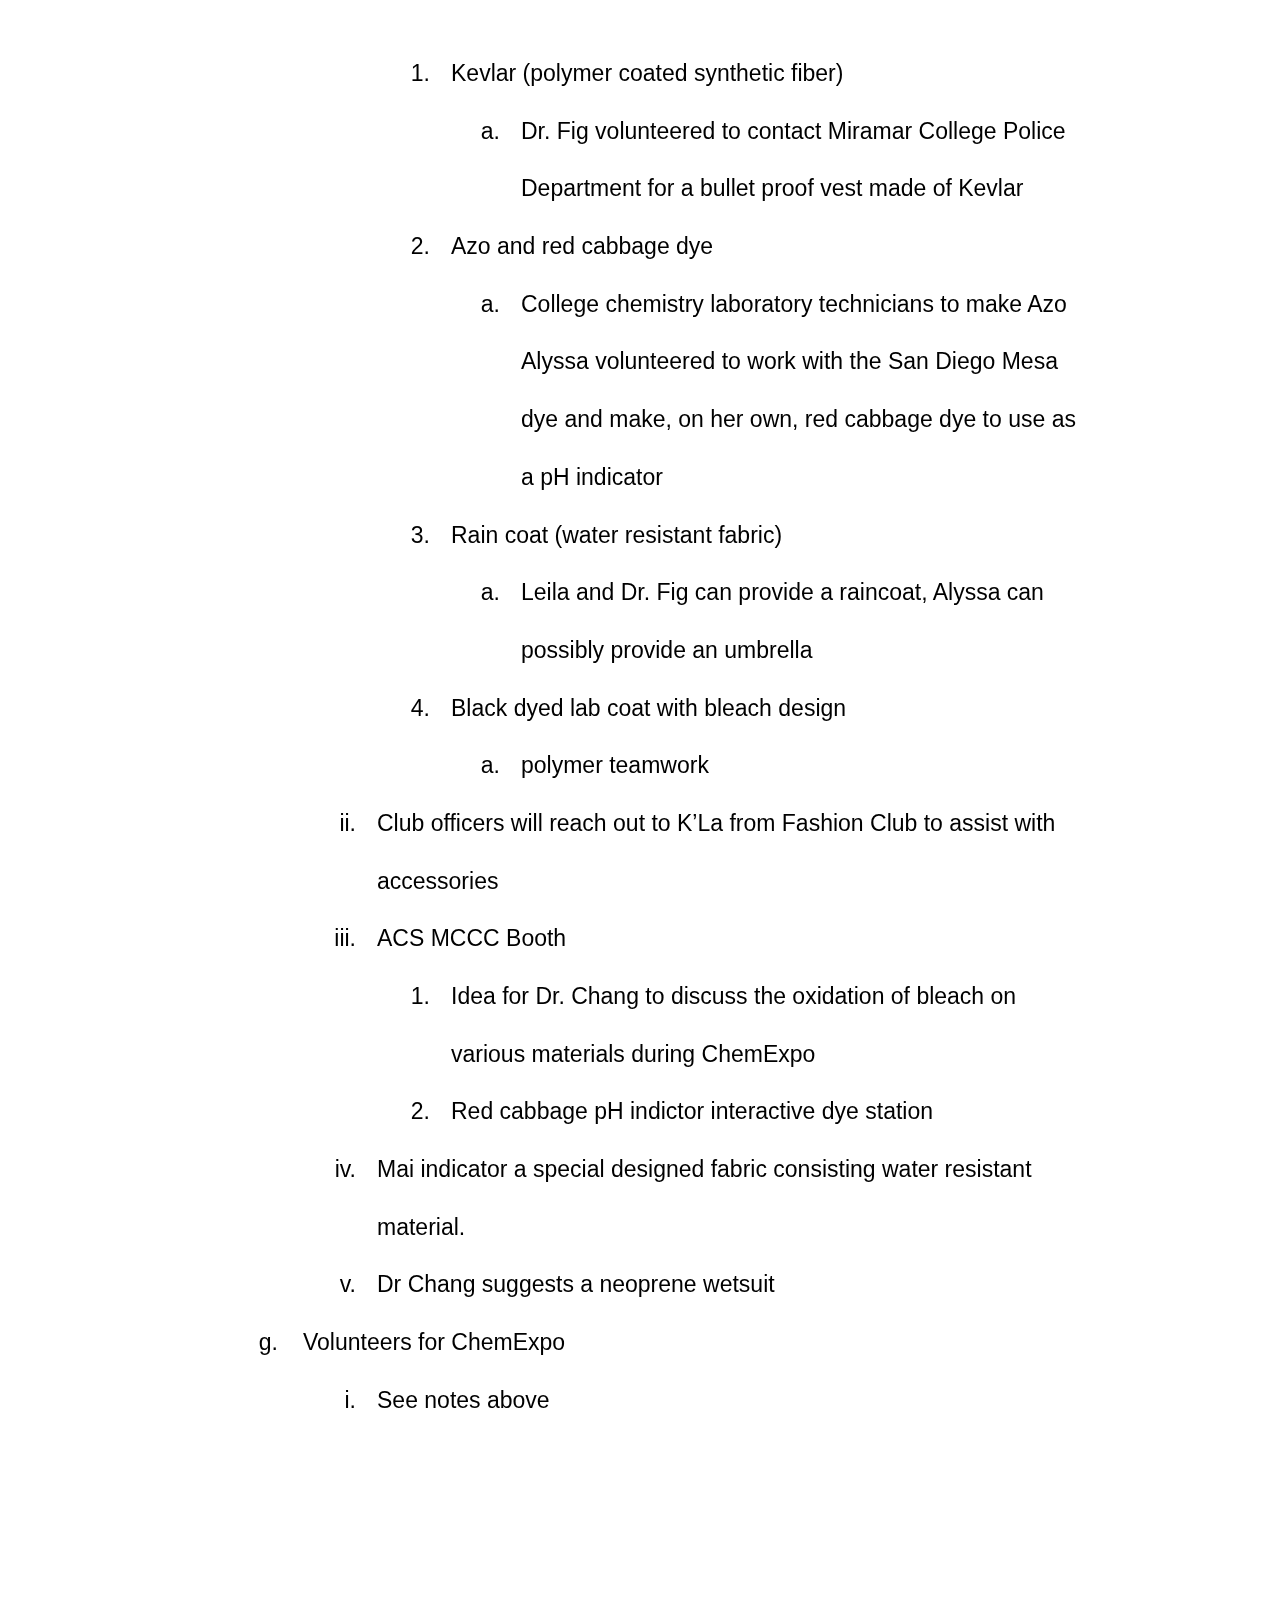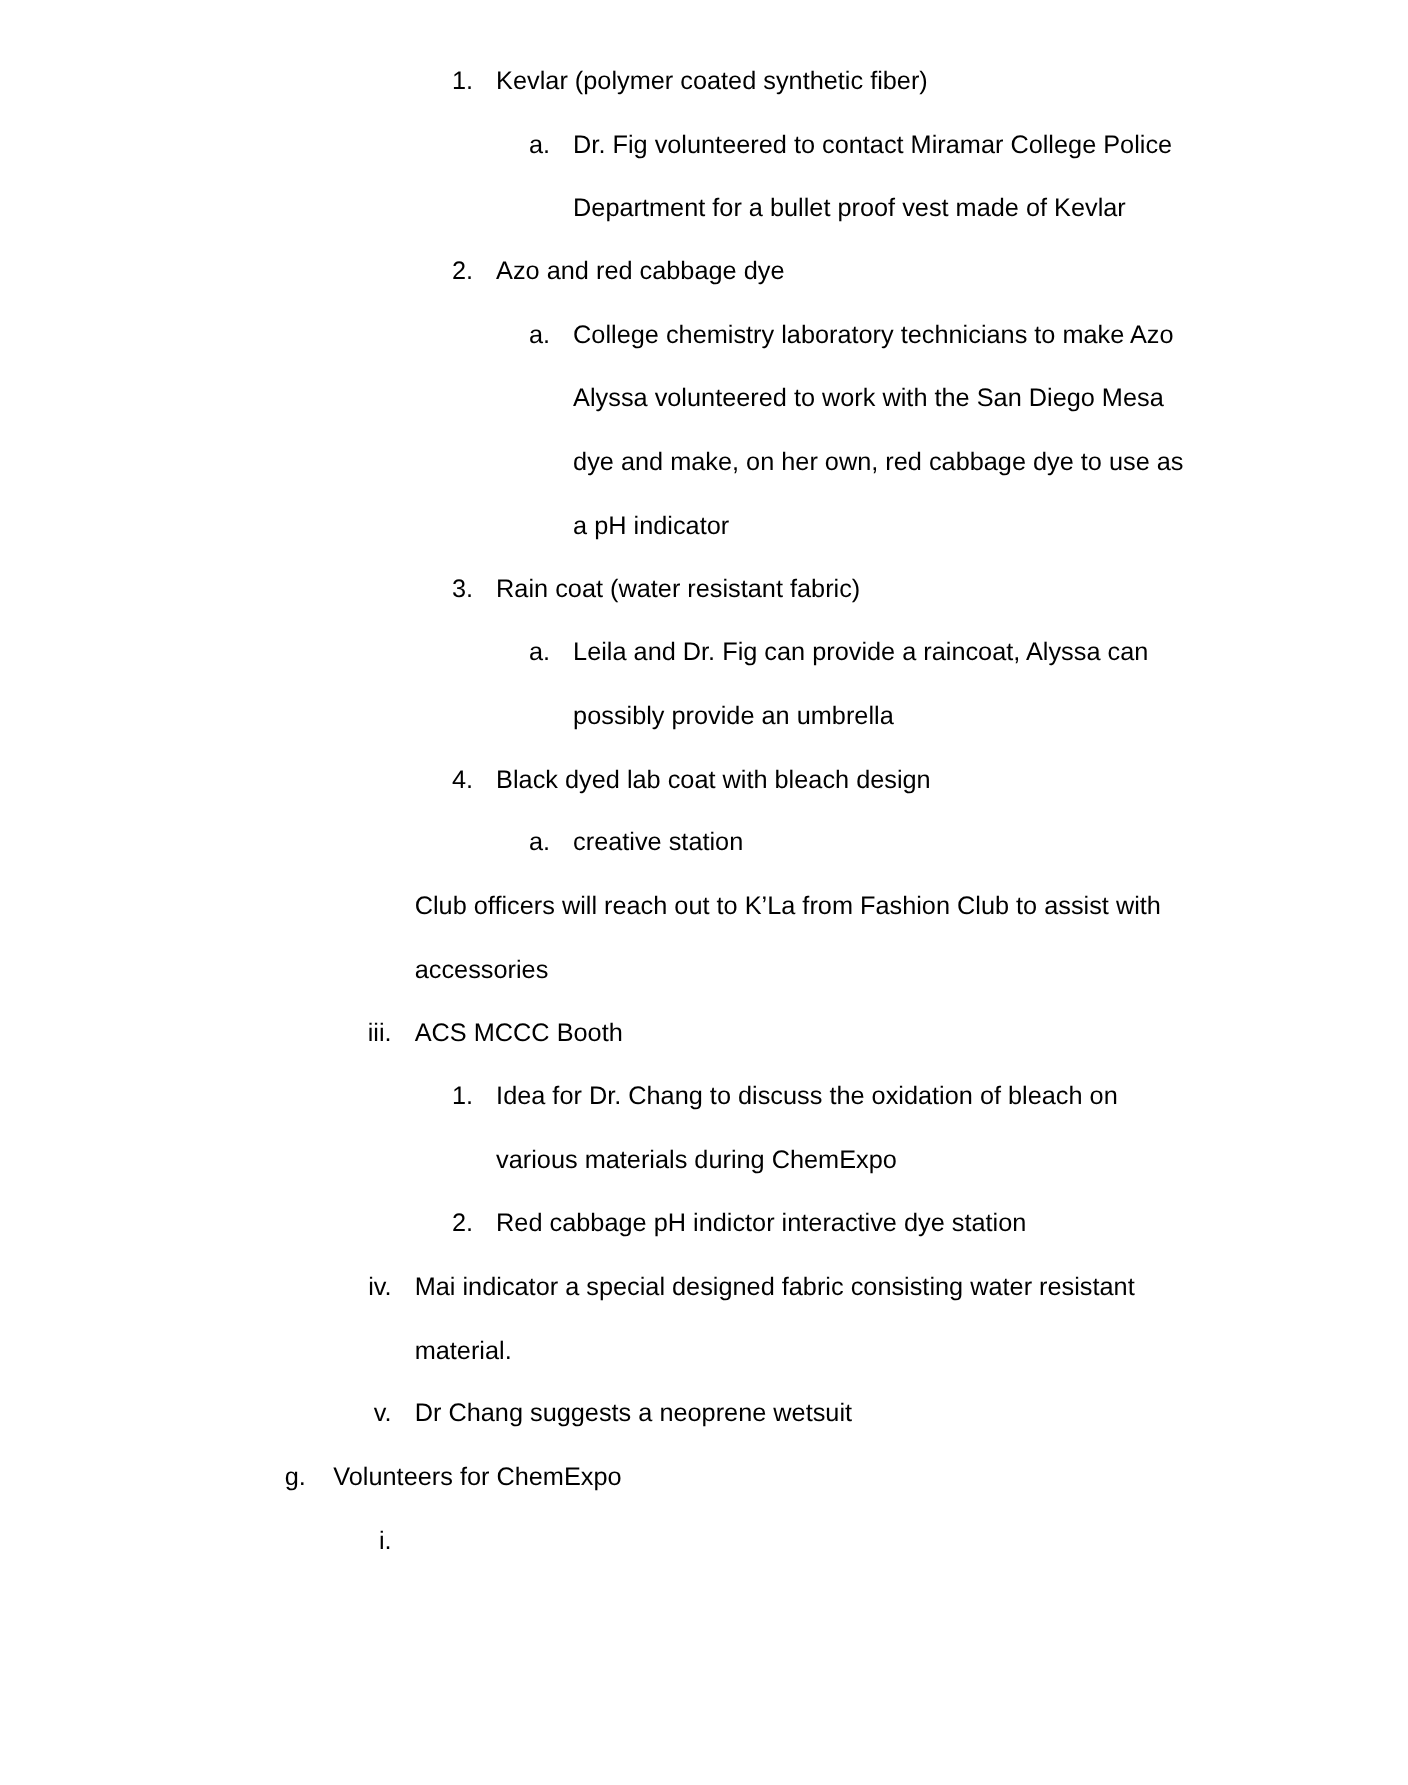--- a/index.html
+++ b/index.html
@@ -86,24 +86,25 @@
     <div class="line">possibly provide an umbrella</div>
   </div>
 
   <div class="item lvl-num">
     <span class="marker">4.</span>
     <div class="line">Black dyed lab coat with bleach design</div>
   </div>
 
   <div class="item lvl-alpha">
     <span class="marker">a.</span>
-    <div class="line">creative station</div>
+    <div class="line">polymer teamwork</div>
   </div>
 
   <div class="item lvl-roman">
+    <span class="marker">ii.</span>
     <div class="line">Club officers will reach out to K’La from Fashion Club to assist with</div>
     <div class="line">accessories</div>
   </div>
 
   <div class="item lvl-roman">
     <span class="marker">iii.</span>
     <div class="line">ACS MCCC Booth</div>
   </div>
 
   <div class="item lvl-num">
@@ -128,15 +129,16 @@
     <div class="line">Dr Chang suggests a neoprene wetsuit</div>
   </div>
 
   <div class="item lvl-g">
     <span class="marker">g.</span>
     <div class="line">Volunteers for ChemExpo</div>
   </div>
 
   <div class="item lvl-roman">
     <span class="marker">i.</span>
+    <div class="line">See notes above</div>
   </div>
 
 </div>
 
 </body></html>

